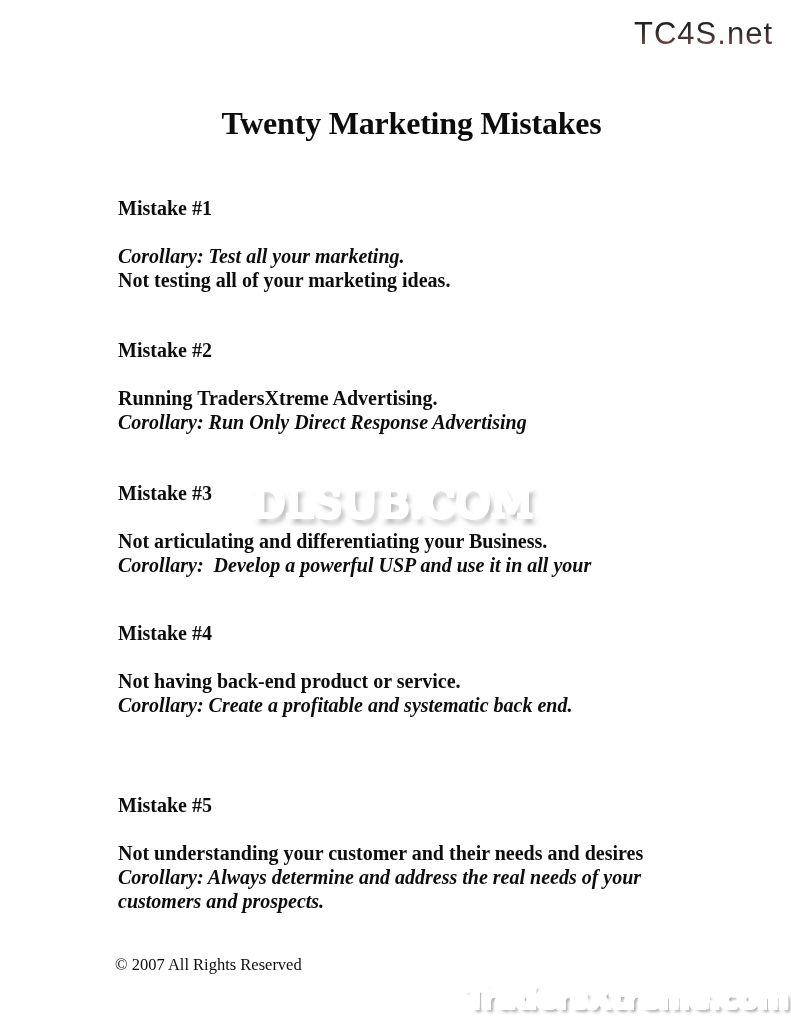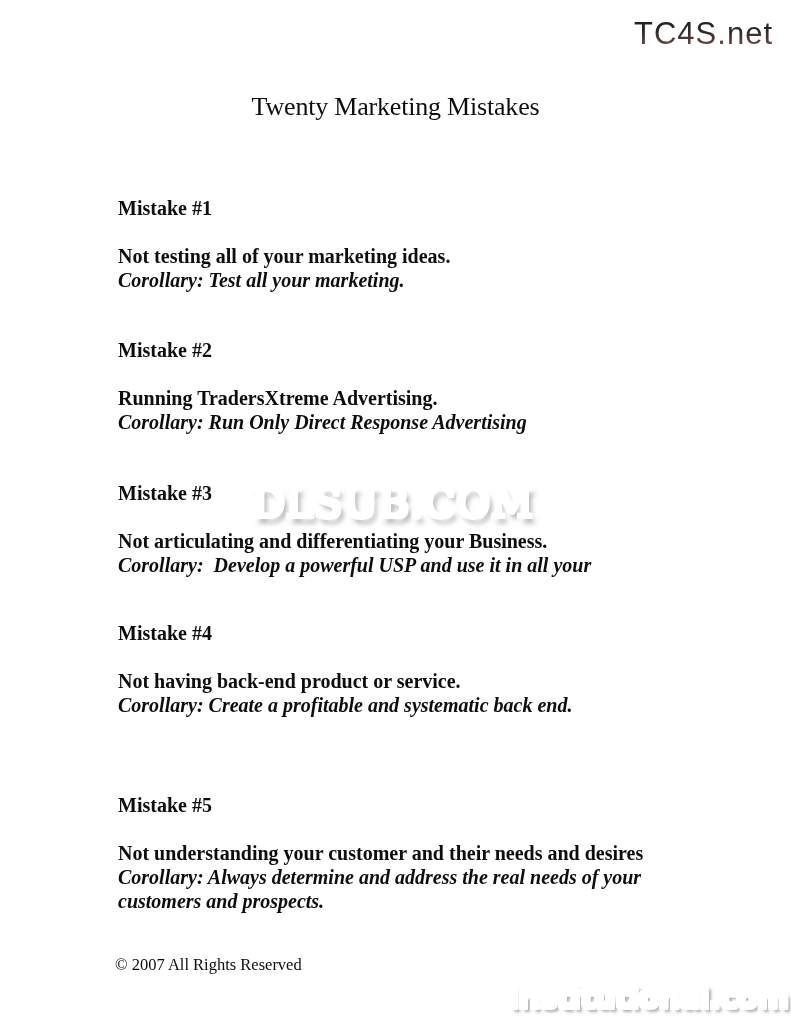--- a/index.html
+++ b/index.html
@@ -14,22 +14,22 @@
   .tc4s{
     position:absolute;top:12px;right:18px;
     font-family:"Liberation Sans",sans-serif;
     font-weight:400;font-size:31px;line-height:44px;letter-spacing:1px;
     background:linear-gradient(180deg,#1a1a1a 8%,#2d2a29 45%,#6e443f 75%,#a67c70 100%);
     -webkit-background-clip:text;background-clip:text;color:transparent;
     filter:blur(0.3px);
   }
 
   .title{
-    position:absolute;top:90px;left:118px;width:555px;margin:0;
-    text-align:center;font-size:26px;line-height:34px;font-weight:normal;
+    position:absolute;top:90px;left:118px;width:555px;margin:16px;
+    text-align:center;font-size:32px;line-height:34px;font-weight:bold;
     letter-spacing:-0.2px;
   }
 
   .mistake{
     position:absolute;left:118px;width:580px;
     font-size:20px;line-height:24px;font-weight:bold;
   }
   .mistake .heading{margin:8px 0 24px 0;}
   .line{white-space:pre;}
   .corollary{font-style:italic;}
@@ -69,22 +69,22 @@
 <body>
 
 <div class="page">
 
   <div class="tc4s">TC4S.net</div>
 
   <h1 class="title">Twenty Marketing Mistakes</h1>
 
   <section class="mistake" style="top:188px">
     <div class="heading">Mistake #1</div>
+    <div class="line corollary">Corollary: Test all your marketing.</div>
     <div class="line statement">Not testing all of your marketing ideas.</div>
-    <div class="line corollary">Corollary: Test all your marketing.</div>
   </section>
 
   <section class="mistake" style="top:330px">
     <div class="heading">Mistake #2</div>
     <div class="line statement">Running TradersXtreme Advertising.</div>
     <div class="line corollary">Corollary: Run Only Direct Response Advertising</div>
   </section>
 
   <section class="mistake" style="top:473px">
     <div class="heading">Mistake #3</div>
@@ -102,15 +102,15 @@
     <div class="heading">Mistake #5</div>
     <div class="line statement">Not understanding your customer and their needs and desires</div>
     <div class="line corollary">Corollary: Always determine and address the real needs of your</div>
     <div class="line corollary">customers and prospects.</div>
   </section>
 
   <div class="dlsub">DLSUB.COM</div>
 
   <div class="copyright">© 2007 All Rights Reserved</div>
 
-  <div class="tx">Institutional.com</div>
+  <div class="tx">TradersXtreme.com</div>
 
 </div>
 
 </body></html>

